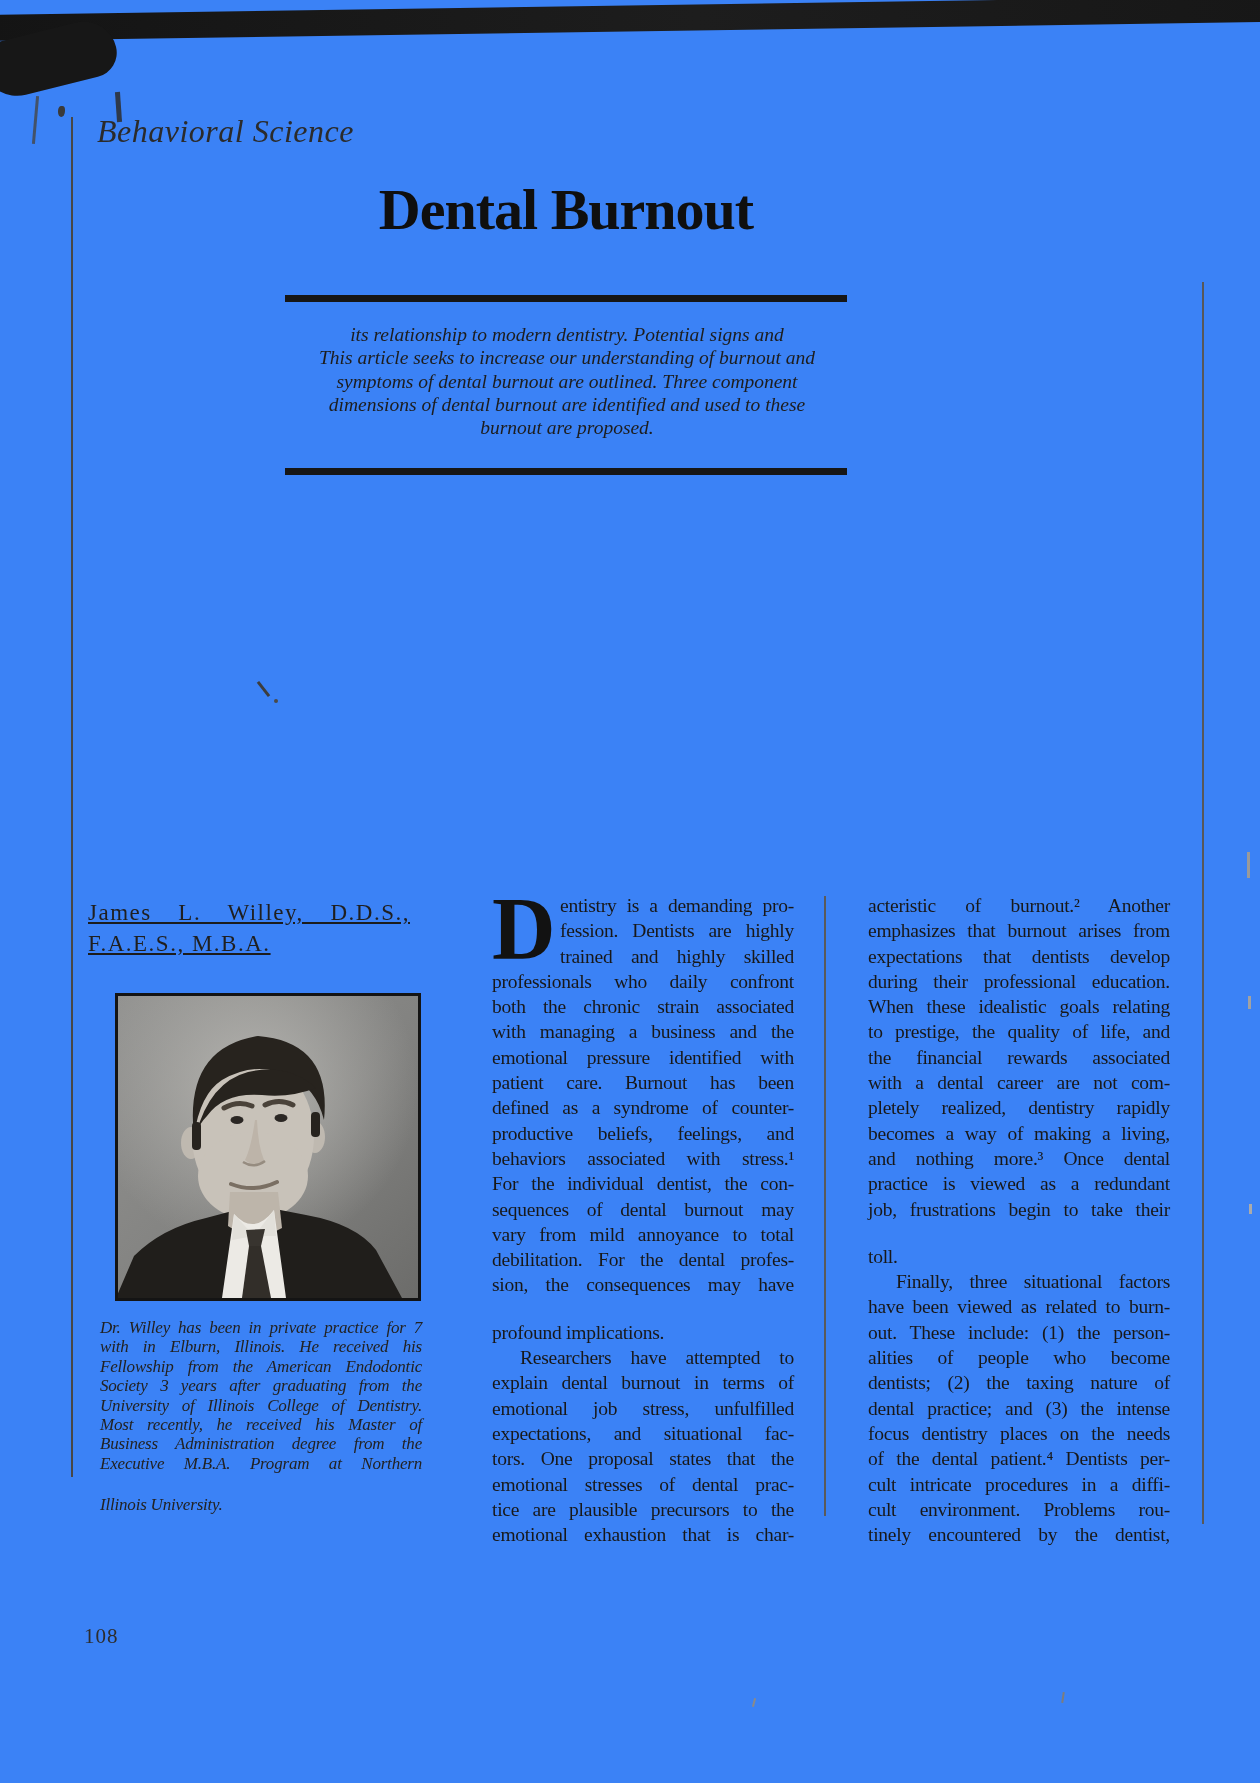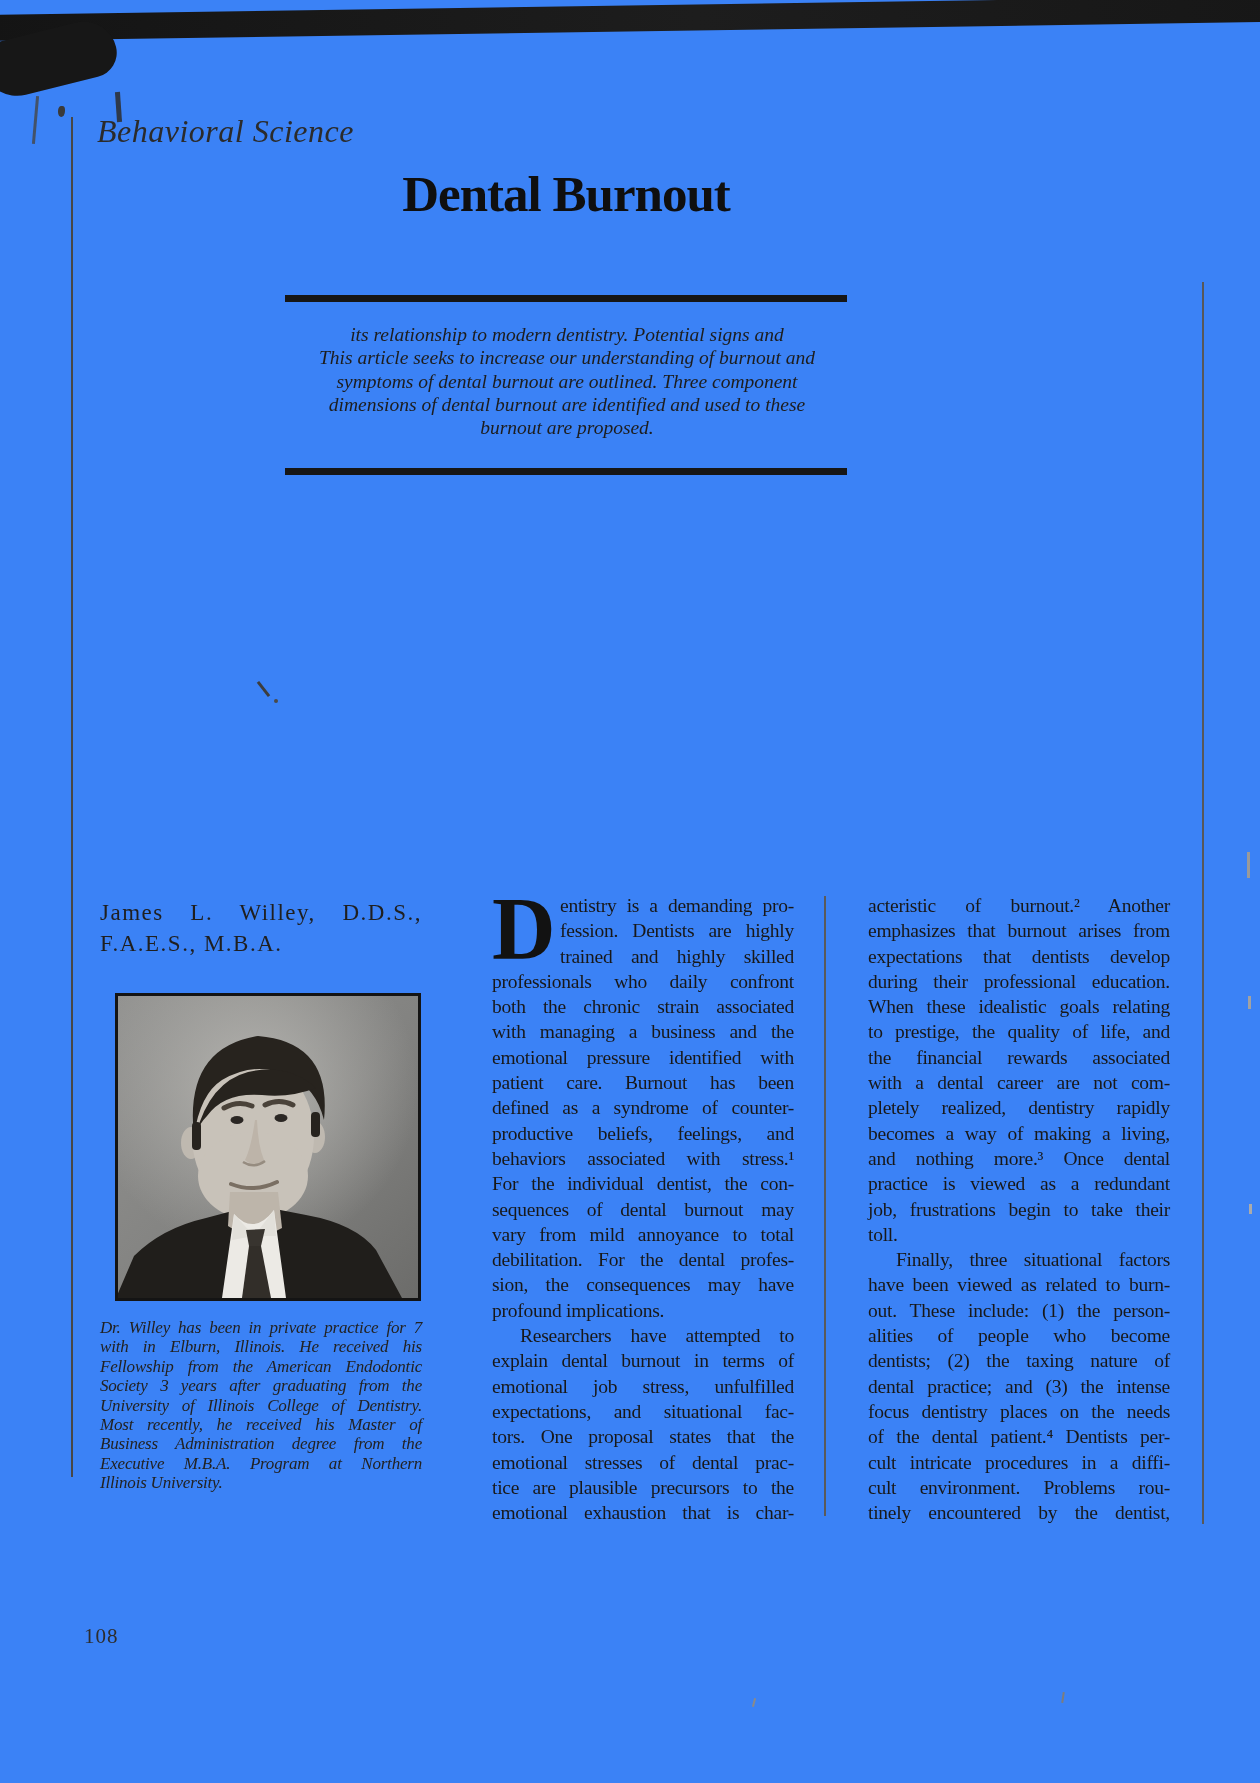--- a/index.html
+++ b/index.html
@@ -36,46 +36,46 @@
   
   .left-rule  { position:absolute; left:71px;  top:117px; width:2px; height:1360px; background:#474747; }
   .right-rule { position:absolute; left:1202px; top:282px; width:2px; height:1242px; background:#585858; }
   .col-divider{ position:absolute; left:824px; top:896px; width:2px; height:620px; background:#5a5a5a; }
   .rule-top    { position:absolute; left:285px; top:295px; width:562px; height:7px; background:#161616; }
   .rule-bottom { position:absolute; left:285px; top:468px; width:562px; height:7px; background:#161616; }
 
   
   .section-label { position:absolute; left:97px; top:113px; font-size:32px; font-style:italic;
     color:#2b2b2b; letter-spacing:0.5px; }
-  .article-title { position:absolute; left:285px; top:165px; width:562px; text-align:center;
-    font-size:51px; font-weight:bold; color:#0f0f0f; letter-spacing:-1px; }
+  .article-title { position:absolute; left:285px; top:176px; width:562px; text-align:center;
+    font-size:58px; font-weight:bold; color:#0f0f0f; letter-spacing:-1px; }
 
   
   #abstract { position:absolute; left:292px; top:323px; width:550px; font-style:italic; }
   .abs-line { font-size:19.5px; line-height:23.3px; text-align:center; color:#1d1d1d; }
 
   
-  #author { position:absolute; left:100px; top:897px; width:322px; }
+  #author { position:absolute; left:88px; top:897px; width:322px;text-decoration:underline; }
   .author-line { font-size:23px; line-height:31px; letter-spacing:1.5px; color:#1f1f1f; }
   .author-line.j { text-align:justify; text-align-last:justify; }
 
   
   .portrait-frame { position:absolute; left:115px; top:993px; width:300px; height:302px;
     border:3px solid #141414; background:#878784; }
 
   
   #bio { position:absolute; left:100px; top:1318px; width:322px; font-style:italic; }
   #bio .jline { font-size:17px; line-height:19.4px; letter-spacing:-0.2px; color:#222; }
 
   
   #col1 { position:absolute; left:492px; top:893px; width:302px; }
   #col2 { position:absolute; left:868px; top:893px; width:302px; }
   .jline { font-size:19.5px; line-height:25.3px; letter-spacing:-0.25px;
     text-align:justify; text-align-last:justify; color:#181818; }
-  .jline.last { text-align-last:left; }
+  .jline.last { text-align-last:left;margin-top:22px; }
   .jline.indent { text-indent:28px; }
   .para { overflow:visible; }
   .dropcap { float:left; width:68px; height:75px; font-size:88px; line-height:72px;
     font-weight:bold; color:#121212; }
 
   
   .page-number { position:absolute; left:84px; top:1624px; font-size:21px; color:#2d2d2d; letter-spacing:1px; }
 </style>
 </head>
 <body>

